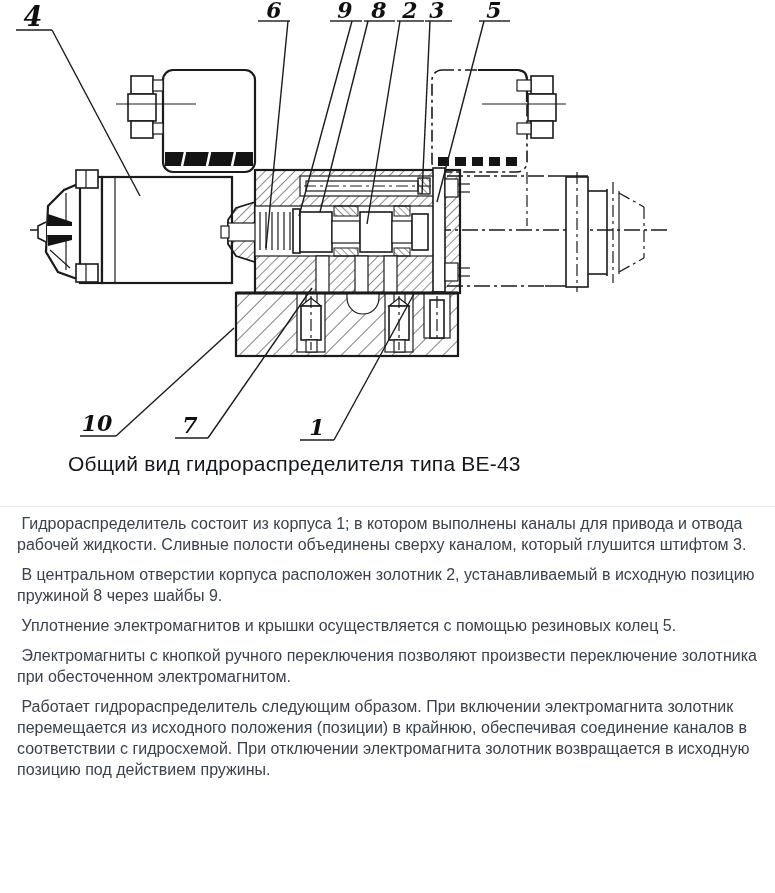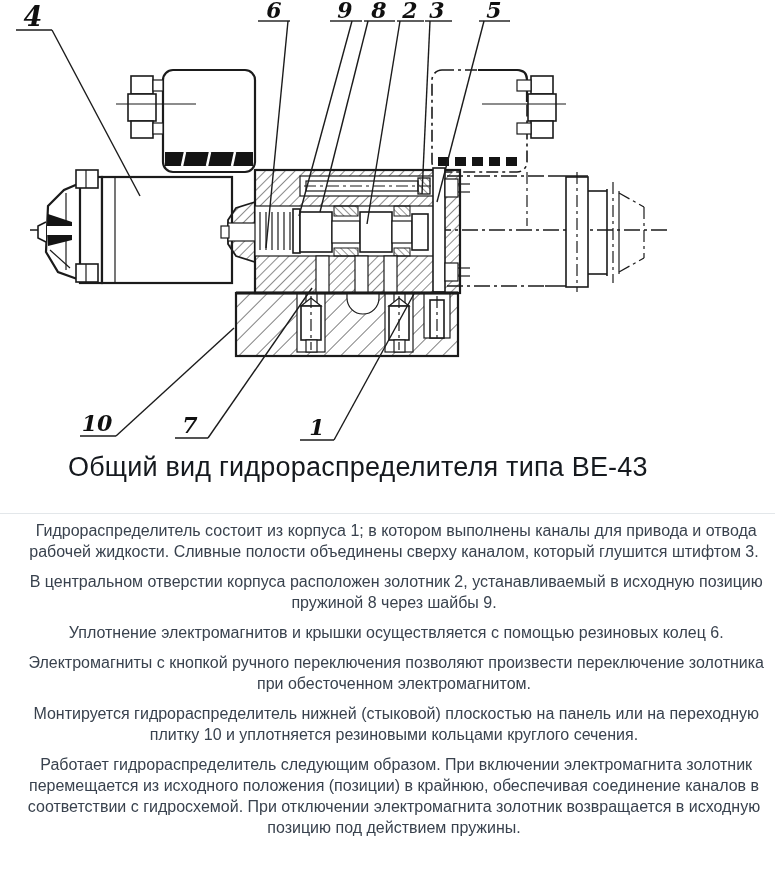--- a/index.html
+++ b/index.html
@@ -14,26 +14,26 @@
   .s2 { stroke:#1b1b1b; stroke-width:2.2; fill:none; }
   .ln { stroke:#1b1b1b; stroke-width:1.4; }
   .cdot { stroke-dasharray:16 4 3 4; }
   .cdot2 { stroke-dasharray:12 4 3 4; }
   .wfill { fill:#ffffff; }
   text.co { font-family:"DejaVu Serif", serif; font-style:italic; font-weight:bold; fill:#101010; text-anchor:middle; }
   .co-lg { font-size:27px; }
   .co-sm { font-size:22px; }
 
   
-  .caption { margin:6px 0 0 68px; font-size:27px; color:#15191e; letter-spacing:.2px; }
+  .caption { margin:6px 0 0 68px; font-size:21px; color:#15191e; letter-spacing:.2px; }
 
   
   .description { margin-top:30px; border-top:1px solid #e3e7ea; padding:6px 4px 0 5px;
                  font-size:16px; line-height:21px; color:#39424e; }
-  .description p { margin:0 0 9px 12px; white-space:pre-wrap;text-align:center; }
+  .description p { margin:0 0 9px 12px; white-space:pre-wrap; }
 </style>
 </head>
 <body>
 
 <div class="page">
 
   <div class="drawing">
     <svg width="775" height="446" viewBox="0 0 775 446">
       <defs>
         <pattern id="hb" width="7" height="7" patternUnits="userSpaceOnUse" patternTransform="rotate(45)">
@@ -225,19 +225,18 @@
         <line class="ln" x1="300" y1="440" x2="334" y2="440"></line>
       </g>
     </svg>
   </div>
 
   <div class="caption">Общий вид гидрораспределителя типа ВЕ-43</div>
 
   <div class="description">
     <p> Гидрораспределитель состоит из корпуса 1; в котором выполнены каналы для привода и отвода рабочей жидкости. Сливные полости объединены сверху каналом, который глушится штифтом 3.</p>
     <p> В центральном отверстии корпуса расположен золотник 2, устанавливаемый в исходную позицию пружиной 8 через шайбы 9.</p>
-    <p> Уплотнение электромагнитов и крышки осуществляется с помощью резиновых колец 6.</p>
+    <p> Уплотнение электромагнитов и крышки осуществляется с помощью резиновых колец 5.</p>
     <p> Электромагниты с кнопкой ручного переключения позволяют произвести переключение золотника при обесточенном электромагнитом.</p>
-    <p> Монтируется гидрораспределитель нижней (стыковой) плоскостью на панель или на переходную плитку 10 и уплотняется резиновыми кольцами круглого сечения.</p>
     <p> Работает гидрораспределитель следующим образом. При включении электромагнита золотник перемещается из исходного положения (позиции) в крайнюю, обеспечивая соединение каналов в соответствии с гидросхемой. При отключении электромагнита золотник возвращается в исходную позицию под действием пружины.</p>
   </div>
 
 </div>
 
 </body></html>

